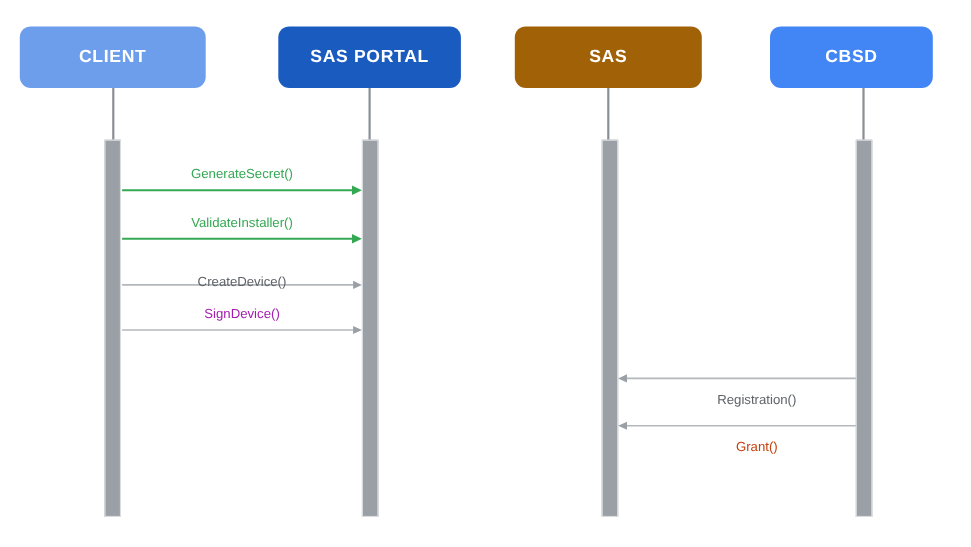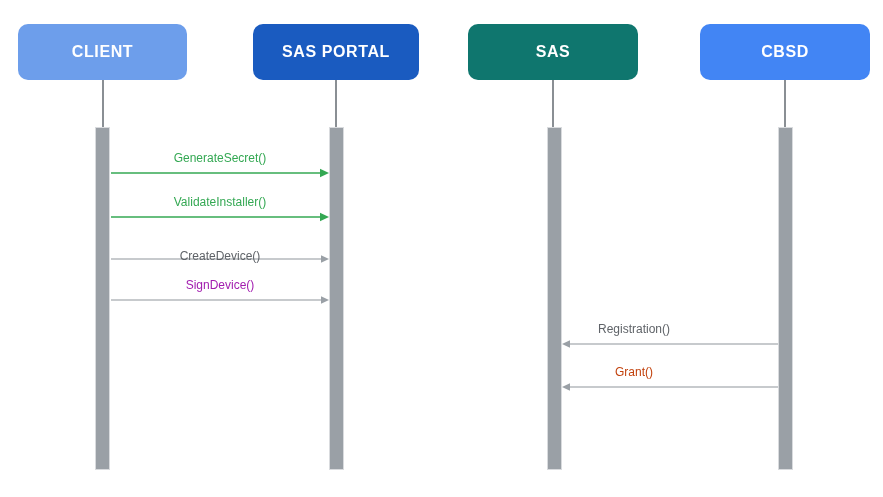--- a/index.html
+++ b/index.html
@@ -24,21 +24,21 @@
   }
   .actor span {
     color: #ffffff;
     font-size: 16px;
     font-weight: bold;
     letter-spacing: 0.6px;
   }
   .a1 { left: 18px;  width: 169px; }
   .a2 { left: 253px; width: 166px; }
   .a3 { left: 468px; width: 170px; }
-  .a4 { left: 700px; width: 170px; }
+  .a4 { left: 700px; width: 148px; }
 
   
   .stub {
     position: absolute;
     top: 80px;
     height: 47px;
     width: 2px;
     background: #8a8f94;
   }
   .s1 { left: 102px; }
@@ -71,40 +71,40 @@
   
   .msg-label {
     position: absolute;
     height: 20px;
     line-height: 20px;
     font-size: 12px;
     white-space: nowrap;
     transform: translateX(-50%);
   }
   .mL { left: 220px; }   
-  .mR { left: 634px; }   
+  .mR { left: 688px; margin-top: 34px; }   
   .m1 { top: 148px; }
   .m2 { top: 192px; text-align: right; }
   .m3 { top: 234px; margin-top: 12px; }
   .m4 { top: 275px; }
   .m5 { top: 319px; }
   .m6 { top: 362px; }
 </style>
 </head>
 <body>
 
 <div class="canvas">
 
   <div class="actor a1" style="background: rgb(109, 158, 235);">
     <span>CLIENT</span>
   </div>
   <div class="actor a2" style="background: rgb(26, 91, 192);">
     <span>SAS PORTAL</span>
   </div>
-  <div class="actor a3" style="background: #0f766e;">
+  <div class="actor a3" style="background: #a16207;">
     <span>SAS</span>
   </div>
   <div class="actor a4" style="background: rgb(66, 133, 244);">
     <span>CBSD</span>
   </div>
 
   <div class="stub s1" style="background: rgb(138, 143, 148);"></div>
   <div class="stub s2" style="background: rgb(138, 143, 148);"></div>
   <div class="stub s3" style="background: rgb(138, 143, 148);"></div>
   <div class="stub s4" style="background: rgb(138, 143, 148);"></div>

